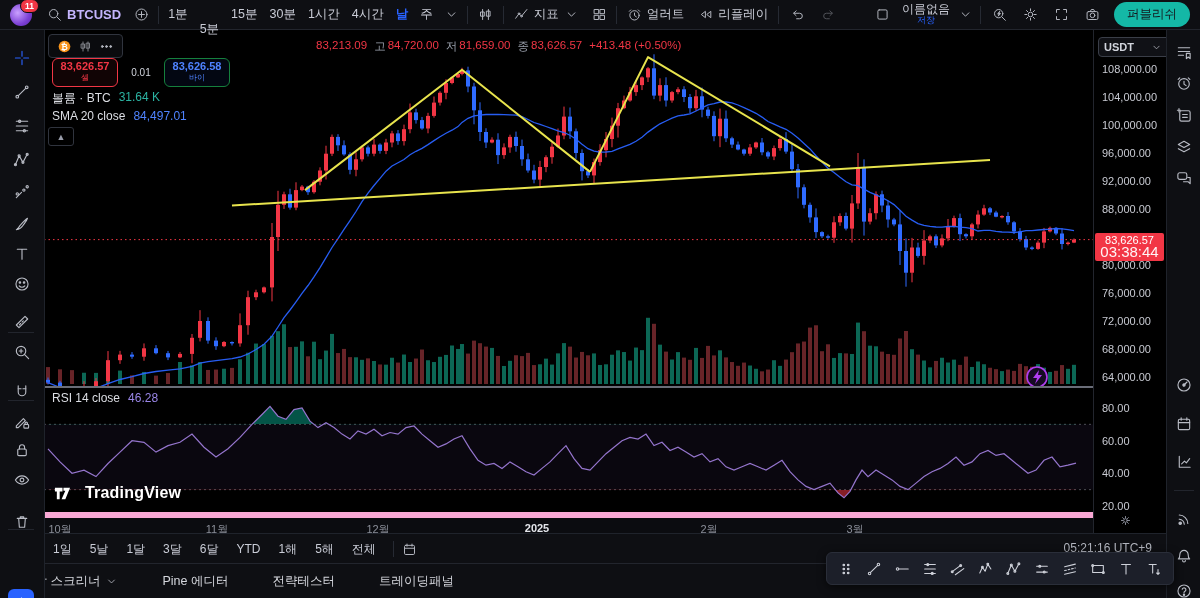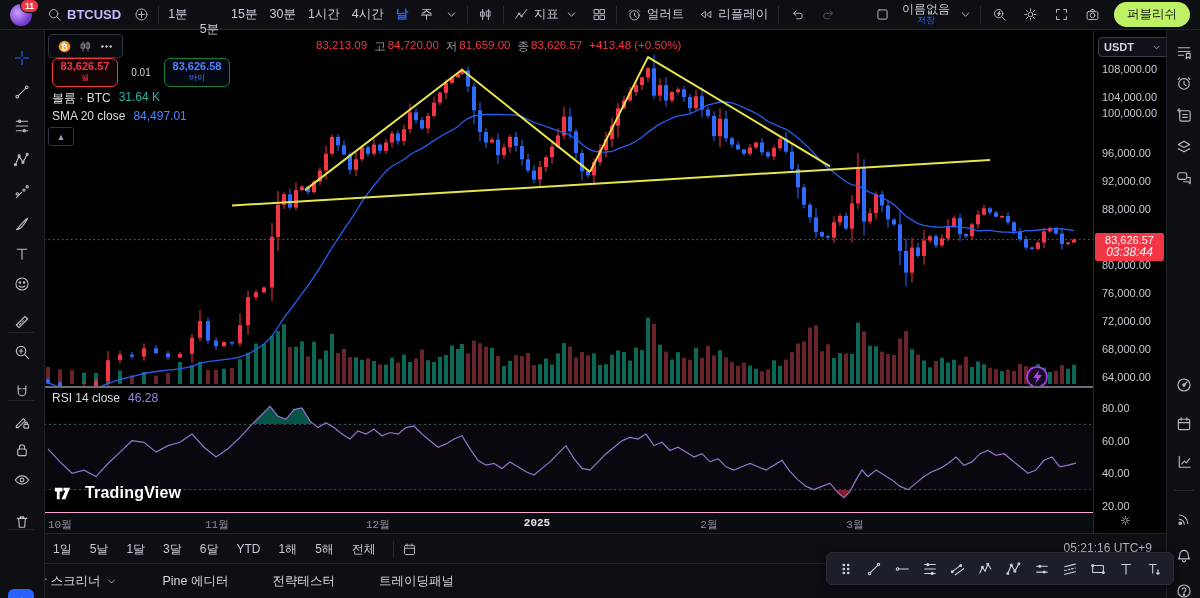--- a/index.html
+++ b/index.html
@@ -14,21 +14,21 @@
   .tb-div{width:1px;height:18px;background:#262a33;margin:0 3px;flex:0 0 1px;}
   .tb-icon{display:inline-flex;color:#b2b5be;}
   #avatar{position:relative;width:22px;height:22px;border-radius:50%;margin:0 8px 0 10px;
           background:radial-gradient(circle at 35% 40%,#c9a0ff,#7b3fd4 60%,#5b2aa8);}
   #avatar .badge{position:absolute;top:-5px;right:-7px;background:#f23645;color:#fff;
           border-radius:8px;font-size:8.5px;padding:1px 4px;font-weight:bold;border:1px solid #0e0f13;}
   #symbol-search{font-weight:bold;font-size:13px;color:#c4b5fd;}
   .layout-name-box{display:flex;flex-direction:column;align-items:center;line-height:11px;padding:0 4px;}
   .layout-name-box .nm{font-size:12px;color:#c9ccd6;}
   .layout-name-box .sv{font-size:9px;color:#2962ff;}
-  #publish-btn{background:#bef264;color:#14161c;border-radius:13px;padding:4px 13px;
+  #publish-btn{background:#14b8a6;color:#14161c;border-radius:13px;padding:4px 13px;
                font-size:12.5px;margin:0 10px 0 6px;}
   
   #left-toolbar{position:absolute;left:0;top:29px;width:44px;height:569px;background:#0e0f13;
                 border-right:1px solid #1f232b;z-index:40;}
   .lt-icon{position:absolute;left:50%;transform:translate(-50%,-50%);color:#b8bbc4;display:flex;}
   .lt-icon.active{color:#2962ff;}
   .lt-div{position:absolute;left:8px;width:26px;height:1px;background:#22252d;}
   #fav-star{position:absolute;left:8px;top:560px;width:26px;height:26px;border-radius:6px;
             background:#2962ff;display:flex;align-items:center;justify-content:center;color:#fff;}
   
@@ -39,24 +39,24 @@
   
   #price-axis{position:absolute;left:1093px;top:29px;width:73px;height:504px;background:#000;
               border-left:1px solid #22252d;z-index:30;}
   .tick{position:absolute;left:8px;transform:translateY(-50%);font-size:11px;color:#c8cad2;}
   #usdt-pill{position:absolute;left:4px;top:8px;width:60px;height:18px;border:1px solid #3a3e48;
              border-radius:4px;display:flex;align-items:center;justify-content:space-between;
              padding:0 5px;font-size:11px;font-weight:bold;color:#d1d4dc;background:#101116;}
   #last-label{position:absolute;left:1px;top:204px;width:69px;height:27px;background:#f23645;
               border-radius:2px;color:#fff;text-align:center;line-height:12px;padding-top:1px;}
   #last-label .p{font-size:11px;}
-  #last-label .c{font-size:12px;opacity:.95;font-style:italic;}
+  #last-label .c{font-size:15px;opacity:.95;}
   
   #time-axis{position:absolute;left:44px;top:512px;width:1122px;height:21px;background:#0b0c10;
-             border-top:1px solid #f9a8d4;z-index:25;font-family:Liberation Mono, monospace;}
+             border-top:6px solid #f9a8d4;z-index:25;}
   .t-label{position:absolute;top:4px;transform:translateX(-50%);font-size:11px;color:#8b8f99;}
   .t-label.year{color:#e3e5ea;font-weight:bold;}
   #corner-gear{position:absolute;left:1119px;top:514px;color:#9a9eab;z-index:31;display:flex;}
   #range-row{position:absolute;left:44px;top:533px;width:1122px;height:30px;background:#0e0f13;
              border-top:1px solid #1f232b;display:flex;align-items:center;z-index:25;}
   .range-item{padding:0 9px;font-size:12px;color:#c9ccd6;}
   #clock{position:absolute;right:14px;top:7px;font-size:12px;color:#b2b5be;}
   
   #tabbar{position:absolute;left:0;top:563px;width:1166px;height:35px;background:#0e0f13;
           border-top:1px solid #22252d;display:flex;align-items:center;z-index:30;}
@@ -923,21 +923,21 @@
             <path d="M5 7l4 4 4-4"></path>
           </svg>
         </span>
     </div>
     <div id="last-label">
       <div class="p">83,626.57</div>
       <div class="c">03:38:44</div>
     </div>
   <div class="tick" style="top: 40px;">108,000.00</div>
       <div class="tick" style="top: 68px;">104,000.00</div>
-      <div class="tick" style="top: 84px;">100,000.00</div>
+      <div class="tick" style="top: 96px;">100,000.00</div>
       <div class="tick" style="top: 124px;">96,000.00</div>
       <div class="tick" style="top: 152px;">92,000.00</div>
       <div class="tick" style="top: 180px;">88,000.00</div>
       <div class="tick" style="top: 236px;">80,000.00</div>
       <div class="tick" style="top: 264px;">76,000.00</div>
       <div class="tick" style="top: 292px;">72,000.00</div>
       <div class="tick" style="top: 320px;">68,000.00</div>
       <div class="tick" style="top: 348px;">64,000.00</div>
       <div class="tick" style="top: 379px;">80.00</div>
       <div class="tick" style="top: 412px;">60.00</div>

